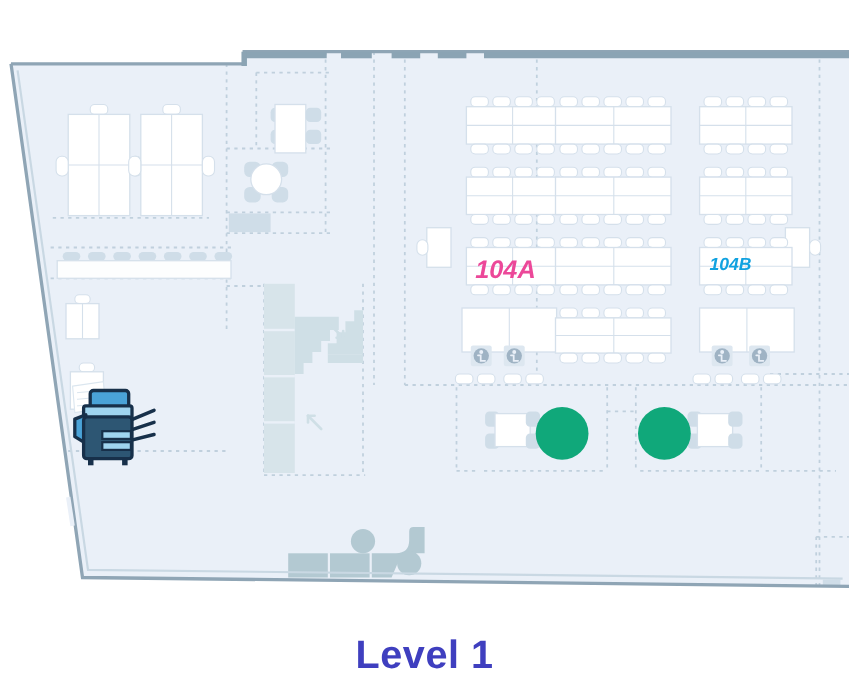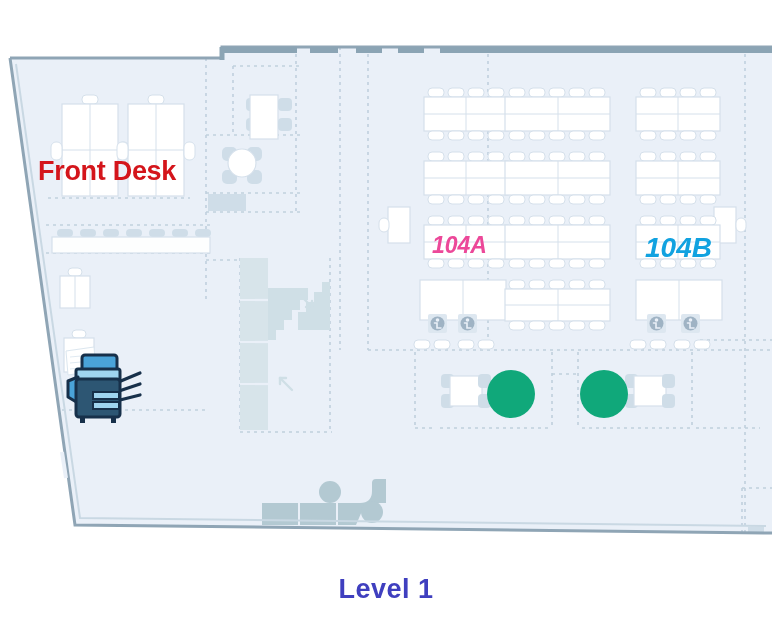--- a/index.html
+++ b/index.html
@@ -13,26 +13,26 @@
     font-size:27px;font-weight:bold;color:#d4151b;
     letter-spacing:-0.3px;white-space:nowrap;
   }
   #room-104a-label{
     position:absolute;left:432px;top:232px;
     font-size:23px;font-weight:bold;font-style:italic;color:#ec4899;
     white-space:nowrap;
   }
   #room-104b-label{
     position:absolute;left:645px;top:232px;
-    font-size:28px;font-weight:bold;font-style:italic;color:#11a2e0;
+    font-size:16px;font-weight:bold;font-style:italic;color:#11a2e0;
     white-space:nowrap;
   }
   #level-label{
     position:absolute;left:0;top:574px;width:772px;text-align:center;
-    font-size:27px;font-weight:bold;color:#3f3fbf;
+    font-size:36px;font-weight:bold;color:#3f3fbf;
     letter-spacing:0.5px;
   }
 </style>
 </head>
 <body>
 
 <div id="stage">
 
 <svg width="772" height="633" viewBox="0 0 772 633">
   <defs>
@@ -465,21 +465,20 @@
       <line x1="310" y1="50" x2="338" y2="50"></line>
       <line x1="356" y1="50" x2="382" y2="50"></line>
       <line x1="398" y1="50" x2="424" y2="50"></line>
       <line x1="440" y1="50" x2="772" y2="50"></line>
     </g>
 
     <line x1="222" y1="47" x2="222" y2="60" stroke="#8ba4b4" stroke-width="5"></line>
   </g>
 </svg>
 
-<div id="front-desk-label" class="lbl">Front Desk</div>
 
 <div id="room-104a-label" class="lbl">104A</div>
 
 <div id="room-104b-label" class="lbl">104B</div>
 
 <div id="level-label" class="lbl">Level 1</div>
 
 <svg style="position:absolute;left:60px;top:345px;" width="90" height="85" viewBox="0 0 90 85">
 
   <g>

